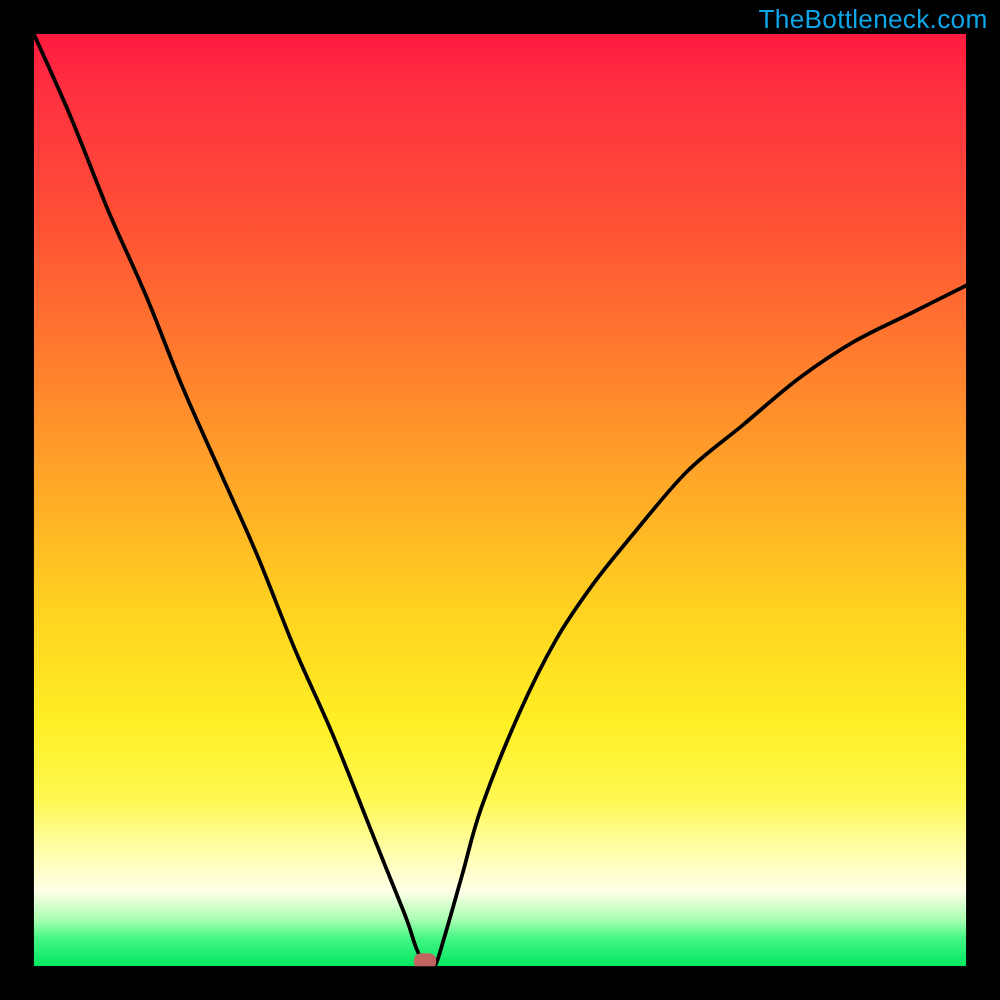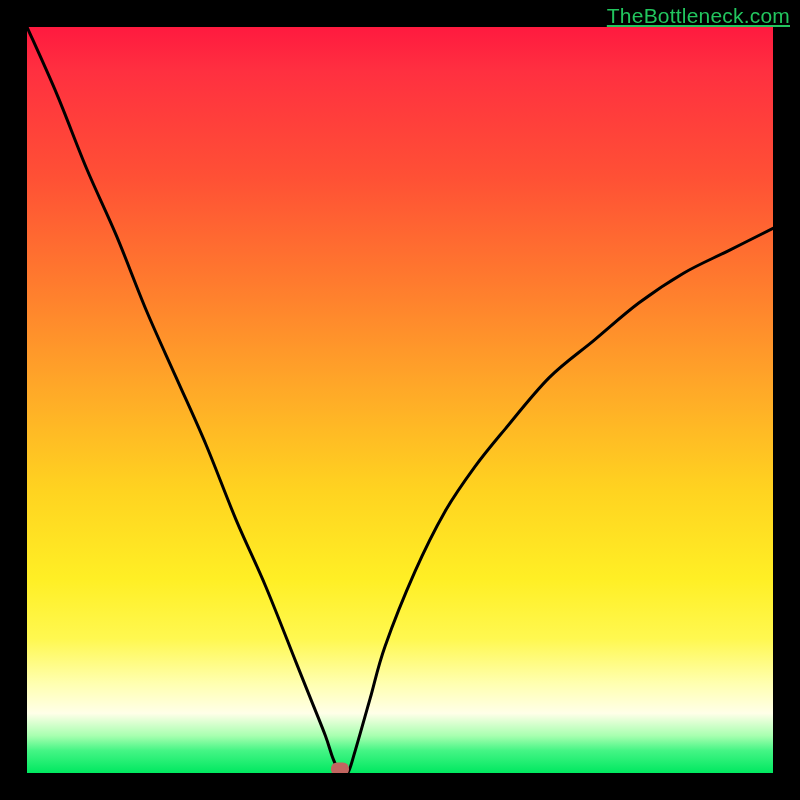--- a/index.html
+++ b/index.html
@@ -47,25 +47,24 @@
     position: absolute;
     width: 18px;
     height: 13px;
     border-radius: 6px;
     transform: translate(-50%, -50%);
   }
   .watermark {
     position: absolute;
     top: 4px;
     right: 10px;
-    color: #22c55e;
+    color: #0ea5e9;
     font-size: 21px;
     font-weight: 500;
     letter-spacing: 0.2px;
-    text-decoration: underline;
   }
 </style>
 </head>
 <body>
 
 <div class="frame">
   <div class="gradient"></div>
   <svg class="curve-layer" viewBox="0 0 746 746" preserveAspectRatio="none">
     <path id="curve-path" d="M 0 0 C 4.973333333333334 11.189999999999998, 19.89333333333333 43.51666666666665, 29.84 67.13999999999999 C 39.78666666666667 90.76333333333332, 49.733333333333334 118.11666666666667, 59.68 141.74 C 69.62666666666667 165.36333333333334, 79.57333333333332 185.25666666666666, 89.52 208.88 C 99.46666666666667 232.50333333333333, 109.41333333333333 259.8566666666667, 119.36 283.48 C 129.30666666666667 307.10333333333335, 139.25333333333336 328.24, 149.20000000000002 350.62 C 159.14666666666668 373, 169.09333333333333 394.13666666666666, 179.04 417.76 C 188.98666666666665 441.3833333333333, 198.93333333333337 468.7366666666667, 208.88000000000002 492.36 C 218.82666666666668 515.9833333333333, 228.77333333333334 535.8766666666667, 238.72 559.5 C 248.66666666666666 583.1233333333333, 261.1 615.45, 268.56 634.1 C 276.02 652.75, 278.50666666666666 658.9666666666667, 283.48 671.4 C 288.4533333333334 683.8333333333333, 294.6700000000001 698.7533333333333, 298.40000000000003 708.7 C 302.13 718.6466666666668, 303.3733333333333 724.8633333333333, 305.85999999999996 731.08 C 308.34666666666664 737.2966666666667, 310.8333333333333 743.5133333333333, 313.32 746 C 315.8066666666667 748.4866666666667, 318.2933333333333 749.73, 320.78 746 C 323.26666666666665 742.27, 324.51 736.0533333333333, 328.24 723.62 C 331.97 711.1866666666667, 338.1866666666667 688.8066666666666, 343.16 671.4 C 348.1333333333333 653.9933333333333, 350.62 640.3166666666666, 358.08 619.18 C 365.53999999999996 598.0433333333333, 377.97333333333336 566.9599999999999, 387.92 544.5799999999999 C 397.8666666666667 522.1999999999999, 407.8133333333334 502.3066666666667, 417.76000000000005 484.90000000000003 C 427.7066666666667 467.4933333333334, 437.6533333333333 453.8166666666667, 447.59999999999997 440.14000000000004 C 457.5466666666666 426.46333333333337, 465.00666666666666 417.76, 477.44 402.84 C 489.87333333333333 387.91999999999996, 507.2799999999999 365.53999999999996, 522.1999999999999 350.62 C 537.1199999999999 335.70000000000005, 552.0400000000001 325.7533333333334, 566.96 313.32000000000005 C 581.88 300.8866666666667, 596.8 287.21, 611.7199999999999 276.02 C 626.6399999999999 264.83, 641.56 254.88333333333327, 656.48 246.17999999999995 C 671.4000000000001 237.47666666666663, 686.32 231.26000000000008, 701.24 223.80000000000007 C 716.16 216.34000000000006, 738.54 205.14999999999998, 746 201.41999999999996" fill="none" stroke-width="3" stroke-linecap="round" stroke-linejoin="round" stroke="#000000"></path>
   </svg>

